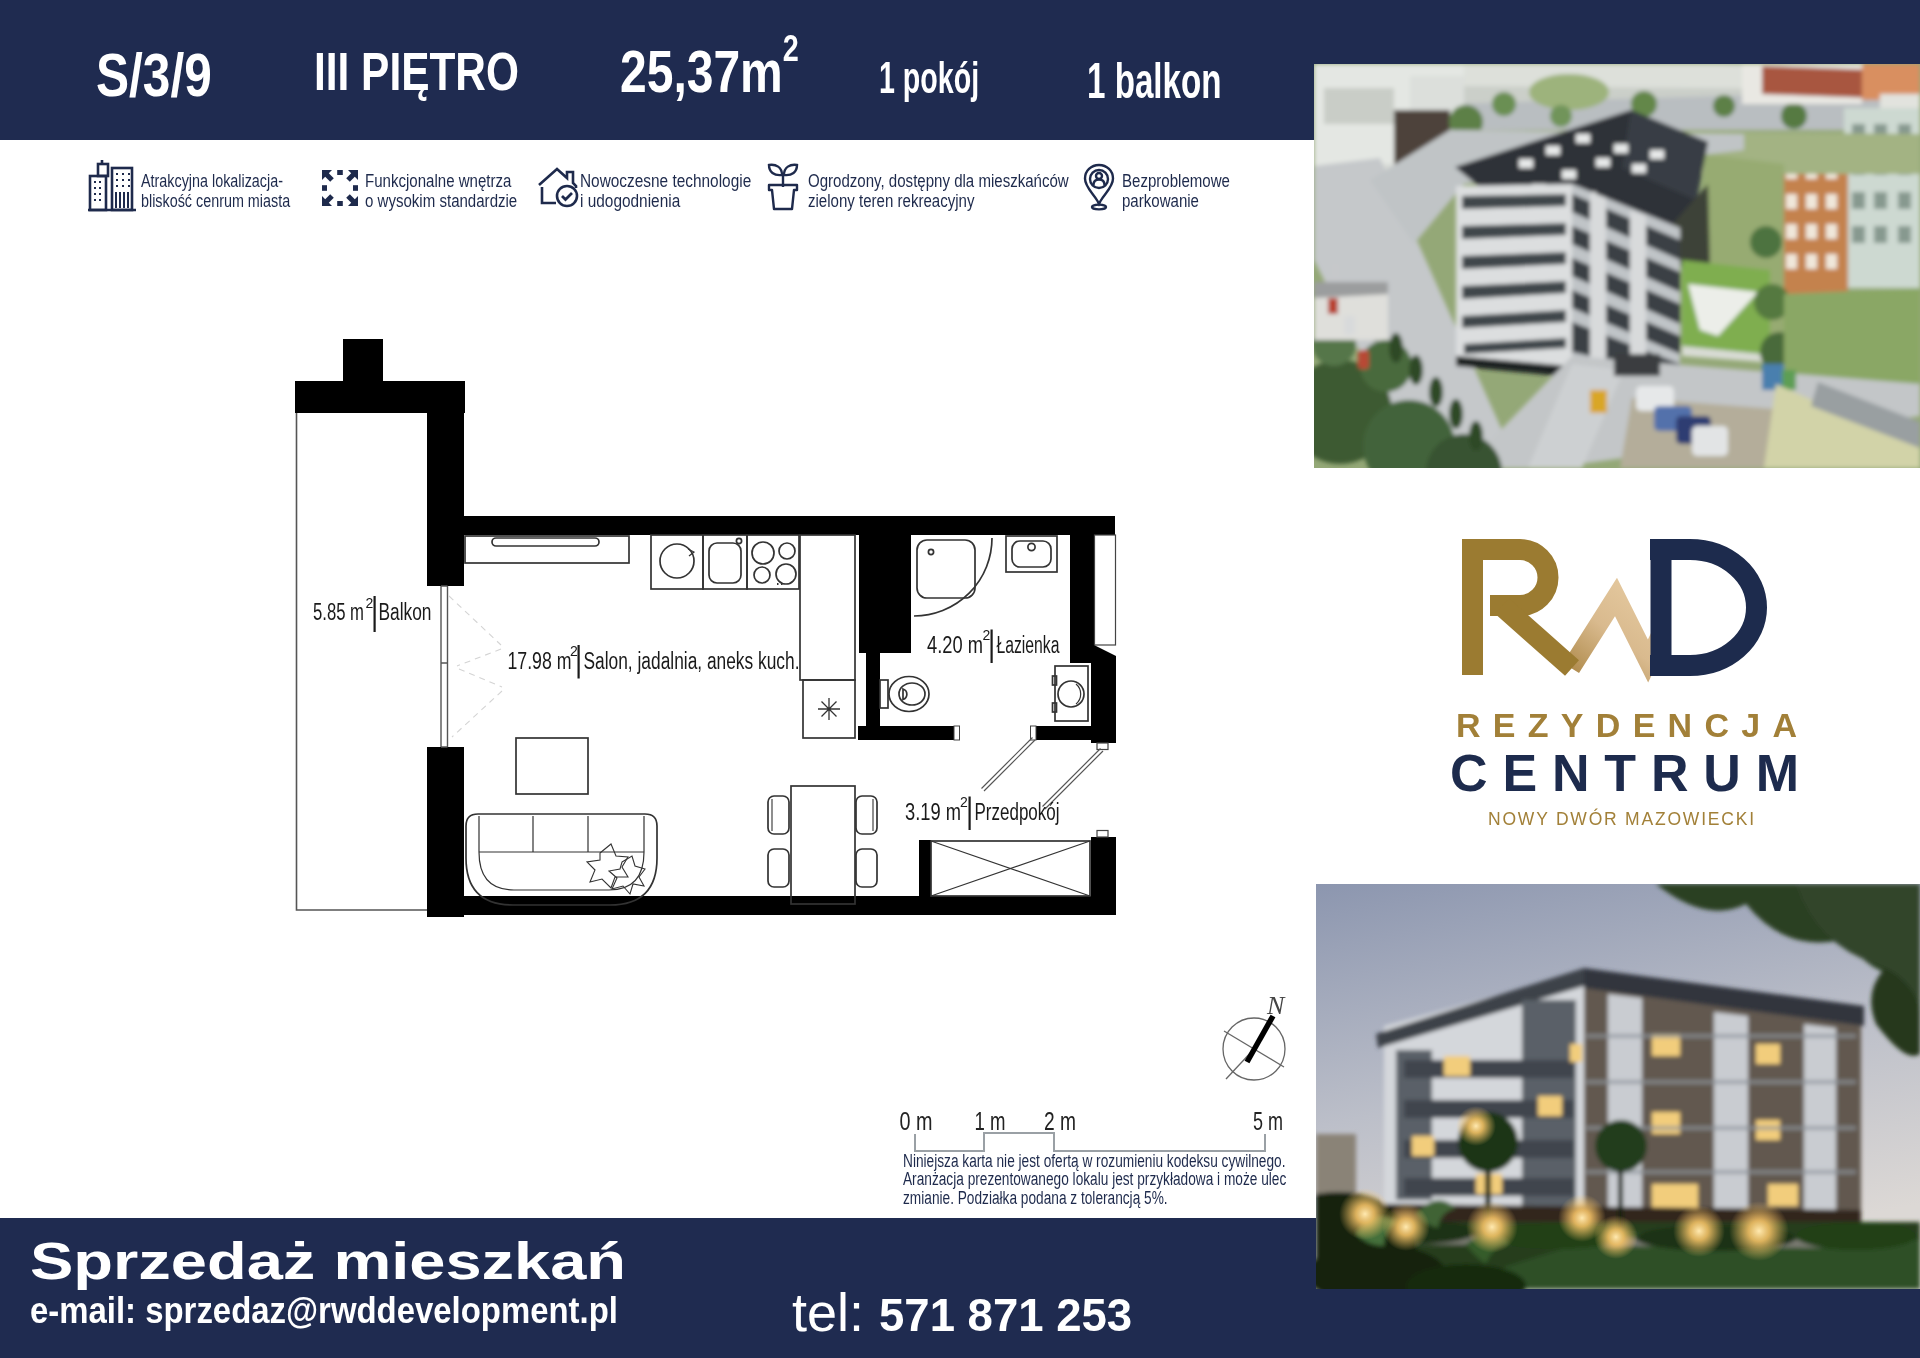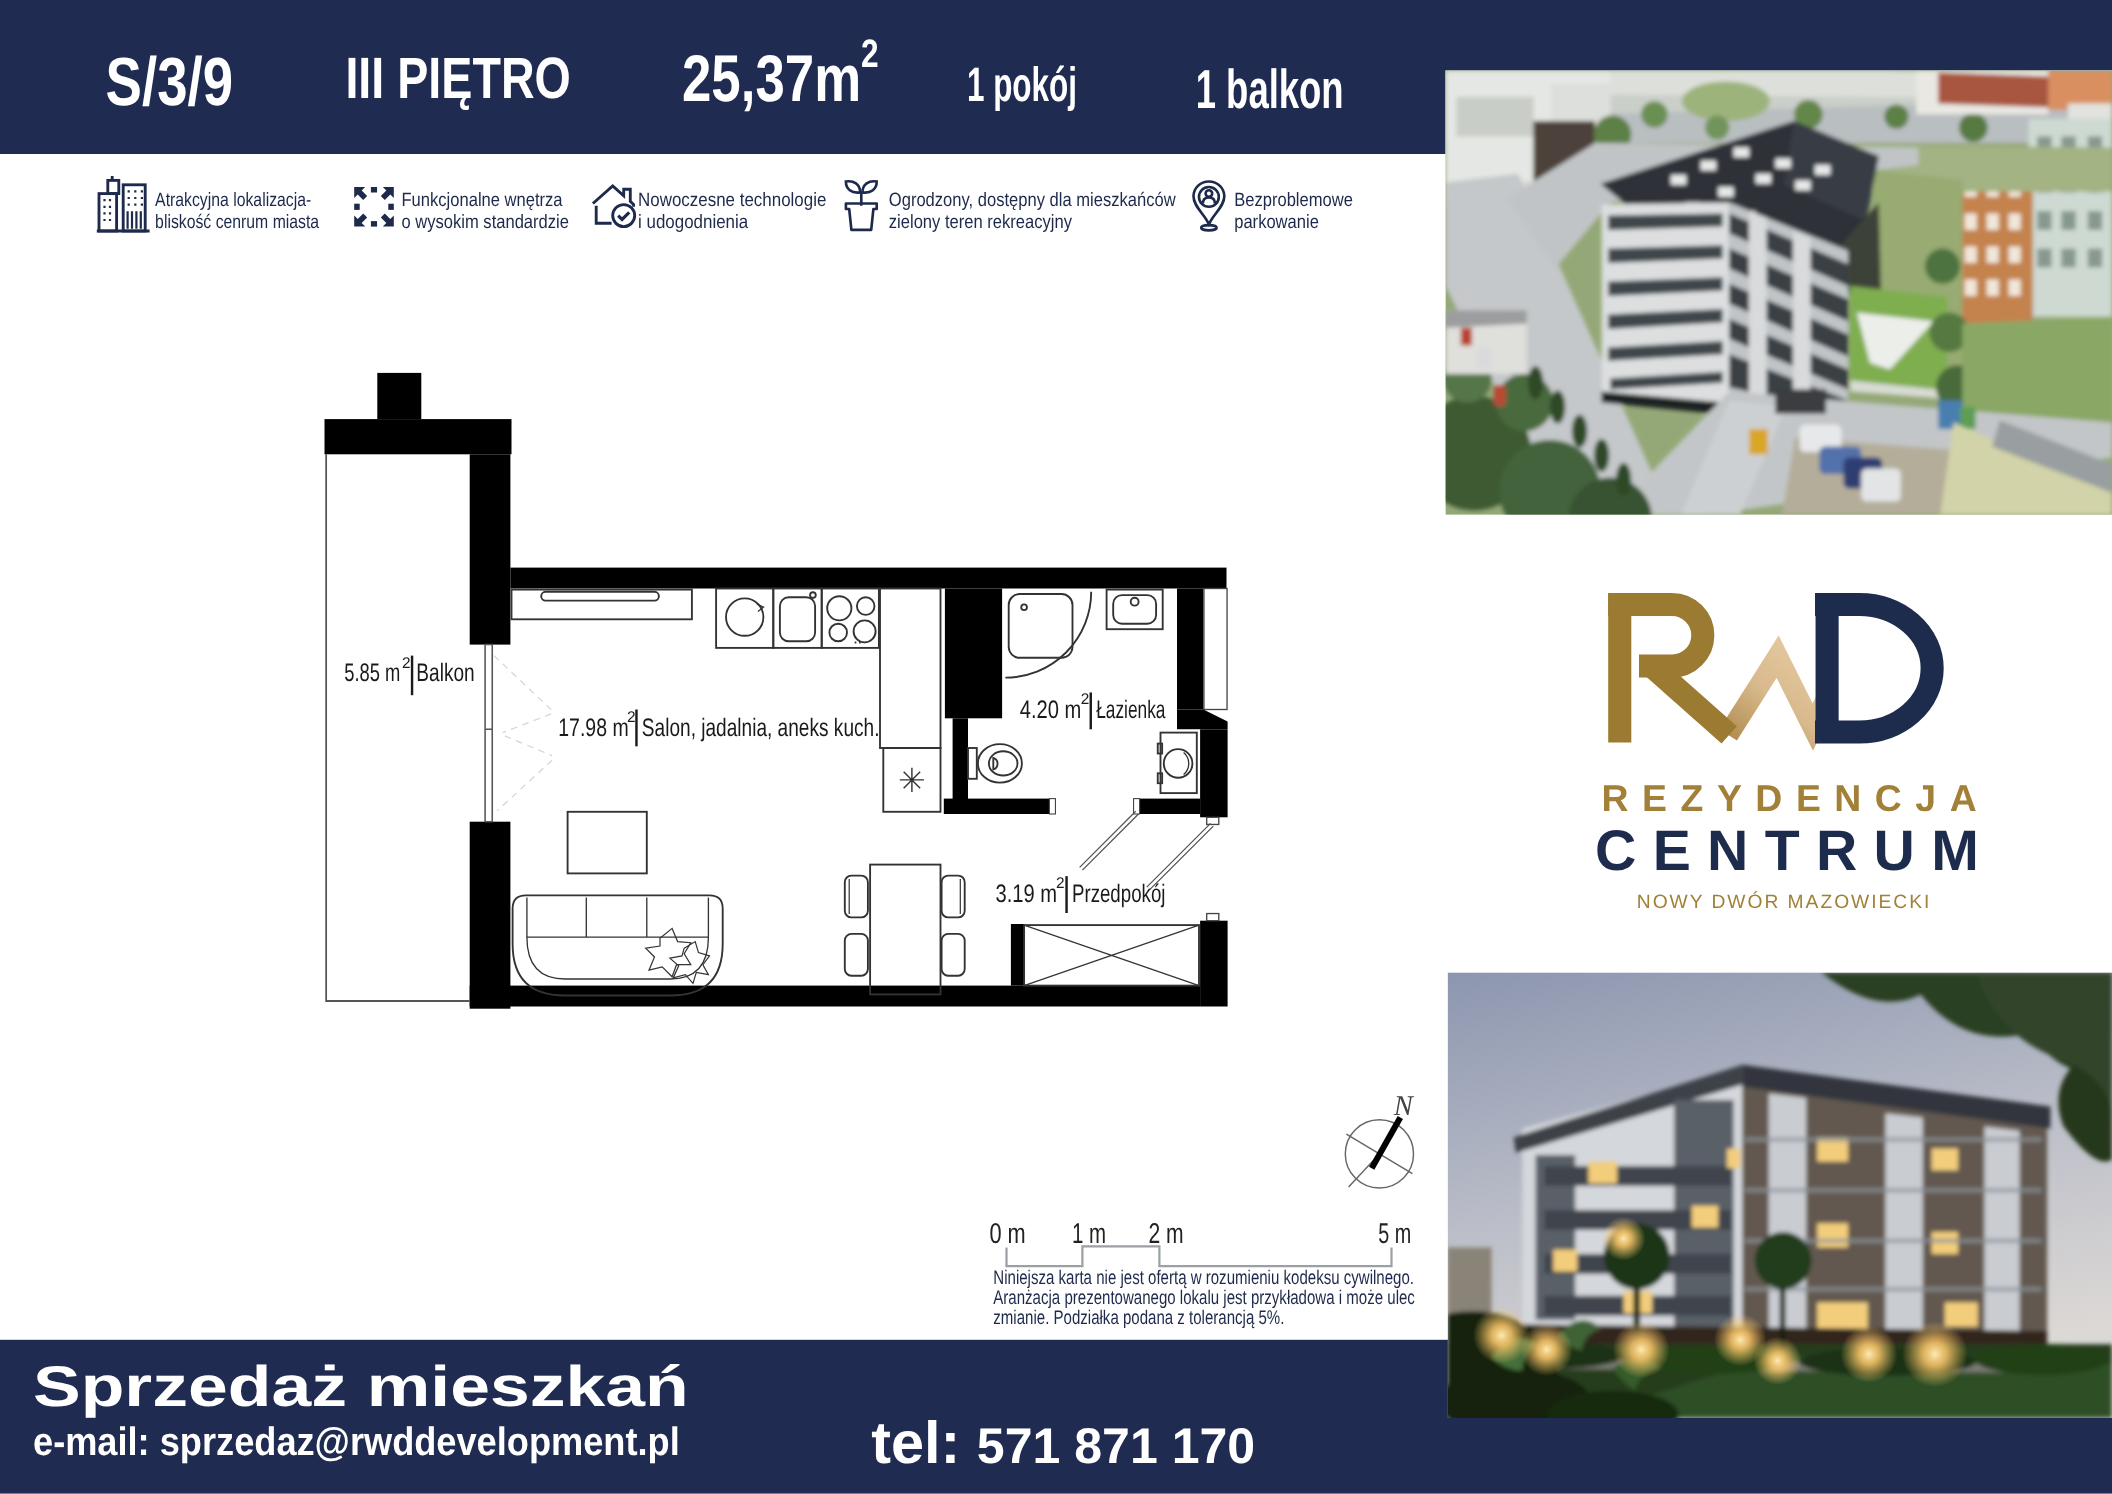--- a/index.html
+++ b/index.html
@@ -285,21 +285,21 @@
 
 <text x="1488" y="825" font-family="Liberation Sans, sans-serif" font-size="17.5" fill="#a28038" textLength="266" lengthAdjust="spacing">NOWY DWÓR MAZOWIECKI</text>
 </svg>
 
 <div class="abs" style="left:0;top:1218px;width:1920px;height:140px;background:#1f2b50"></div>
 
 <div class="abs" style="left:30px;top:1231px;color:#fff;font-size:52px;font-weight:bold;transform:scaleX(1.25);transform-origin:left top">Sprzedaż mieszkań</div>
 
 <div class="abs" style="left:30px;top:1290px;color:#fff;font-size:36px;font-weight:bold;transform:scaleX(.914);transform-origin:left top">e-mail: sprzedaz@rwddevelopment.pl</div>
 
-<div class="abs" style="left:792px;top:1281px;color:#fff;font-size:54px"><span style="font-weight:bold">tel: </span><span style="font-weight:bold;font-size:45.5px">571 871 170</span></div>
+<div class="abs" style="left:792px;top:1281px;color:#fff;font-size:54px"><span style="font-weight:normal">tel: </span><span style="font-weight:bold;font-size:45.5px">571 871 253</span></div>
 
 <svg class="abs" style="left:1314px;top:64px" width="606" height="404" viewBox="0 0 606 404">
 <defs>
       <filter id="bl1" x="-5%" y="-5%" width="110%" height="110%">
         <feGaussianBlur stdDeviation="2"></feGaussianBlur>
       </filter>
       <clipPath id="pc1">
         <rect x="0" y="0" width="606" height="404"></rect>
       </clipPath>
     </defs>

